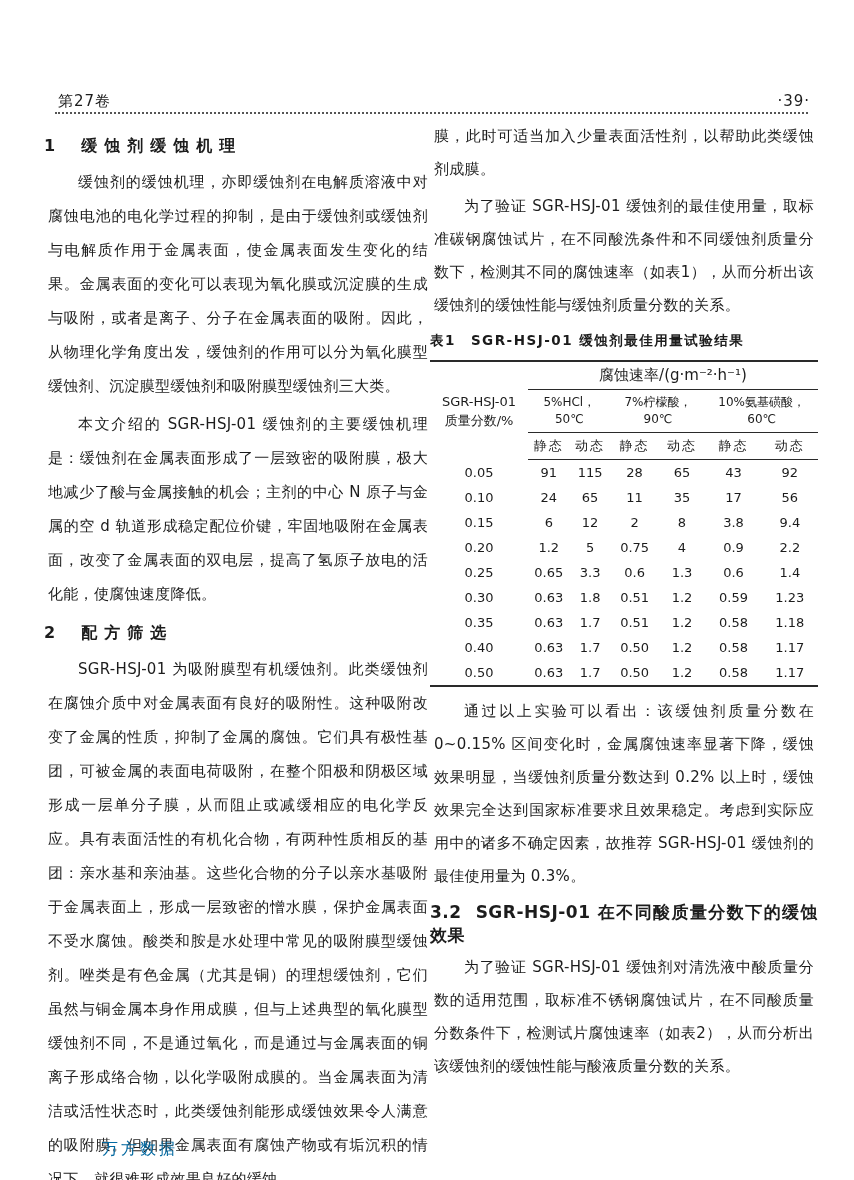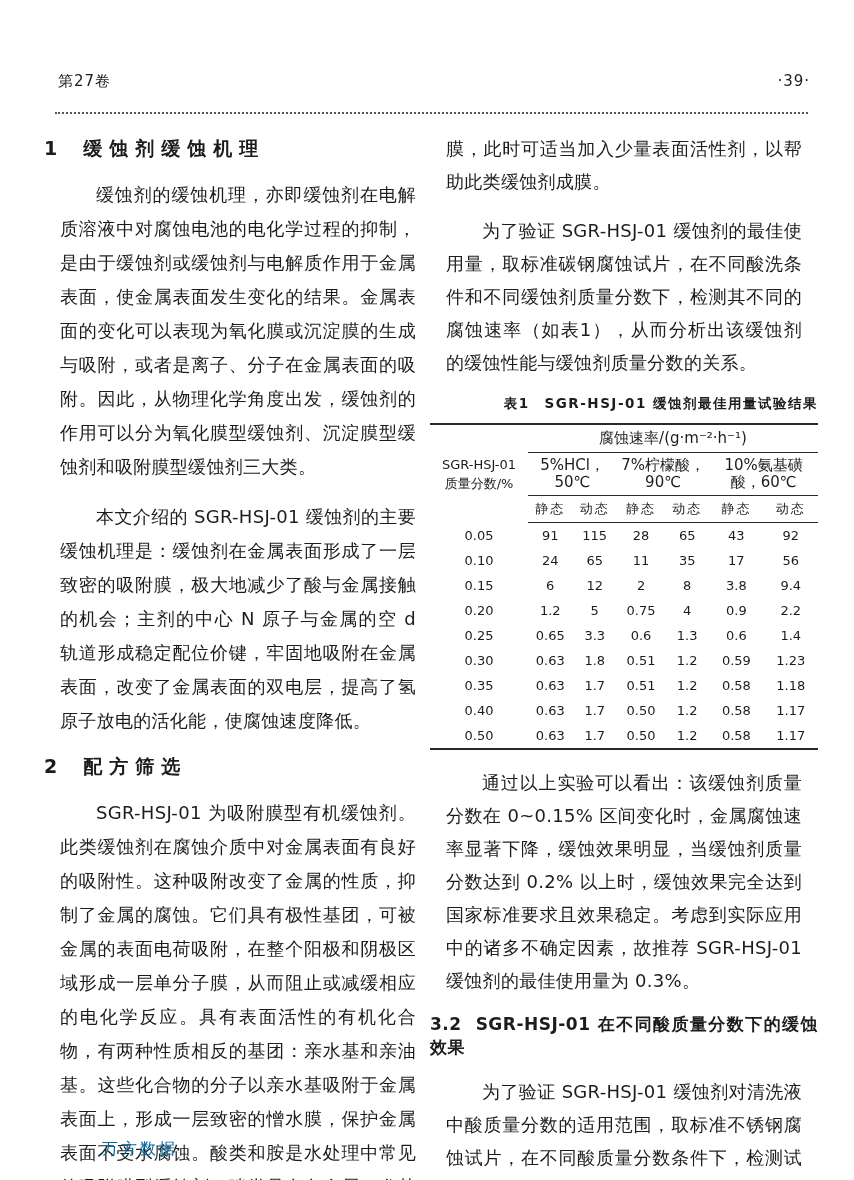--- a/index.html
+++ b/index.html
@@ -2,56 +2,56 @@
 <html><head>
 <meta charset="utf-8">
 <style>
   html,body{margin:0;padding:0;background:#e8e8e8;}
   .page{
     position:relative;width:854px;height:1180px;background:#ffffff;
     font-family:"DejaVu Sans",sans-serif;color:#1c1c1c;overflow:hidden;
     margin:0 auto;
   }
   .header{
-    position:absolute;top:72px;left:58px;right:44px;
+    position:absolute;top:92px;left:58px;right:44px;
     display:flex;justify-content:space-between;align-items:baseline;
     font-size:15px;letter-spacing:1px;
   }
   .header .htitle{letter-spacing:2px;}
   .header-rule{
     position:absolute;top:112px;left:55px;right:46px;
     border-top:2px dotted #555;
   }
   .col{position:absolute;width:388px;text-align:justify;}
   .left{left:44px;top:124px;}
   .right{left:430px;top:116px;}
   .para{
-    font-size:18px;line-height:34px;margin:16px;
+    font-size:15px;line-height:34px;margin:4px;
     text-indent:2em;letter-spacing:0.3px;
   }
   .right .para{line-height:33px;}
   .noindent{text-indent:0;}
-  .h1{font-size:19px;font-weight:bold;margin:12px 0 8px;}
+  .h1{font-size:16px;font-weight:bold;margin:12px 0 8px;}
   .h1 .num{margin-right:26px;}
   .h1 .ht{letter-spacing:7px;}
   .h2{font-size:17px;font-weight:bold;margin:8px 0 4px;letter-spacing:0.5px;}
   .h2 .num{margin-right:14px;}
   .tcaption{
-    text-align:right;font-size:13.5px;font-weight:bold;
+    text-align:left;font-size:13.5px;font-weight:bold;
     margin:10px 0 10px;letter-spacing:1.5px;
   }
   table{
     width:100%;border-collapse:collapse;font-size:13px;
     margin:4px 0 8px;border-top:2px solid #2a2a2a;border-bottom:2px solid #2a2a2a;
     text-align:center;
   }
   th{font-weight:normal;}
   .col0{width:96px;font-size:13px;line-height:19px;vertical-align:middle;}
   .group{border-bottom:1px solid #2a2a2a;padding:4px 2px;font-size:15px;}
-  .cond{border-bottom:1px solid #2a2a2a;padding:4px 3px;font-size:15px;line-height:17px;}
+  .cond{border-bottom:1px solid #2a2a2a;padding:4px 3px;font-size:12px;line-height:17px;}
   .subhead th{border-bottom:1px solid #2a2a2a;padding:4px 2px;letter-spacing:2px;}
   tbody td{height:25px;padding:0 2px;font-size:13px;}
   .watermark{
     position:absolute;left:102px;top:1139px;
     font-size:16px;color:#0369a1;letter-spacing:3px;
   }
 </style>
 </head>
 <body>
 

